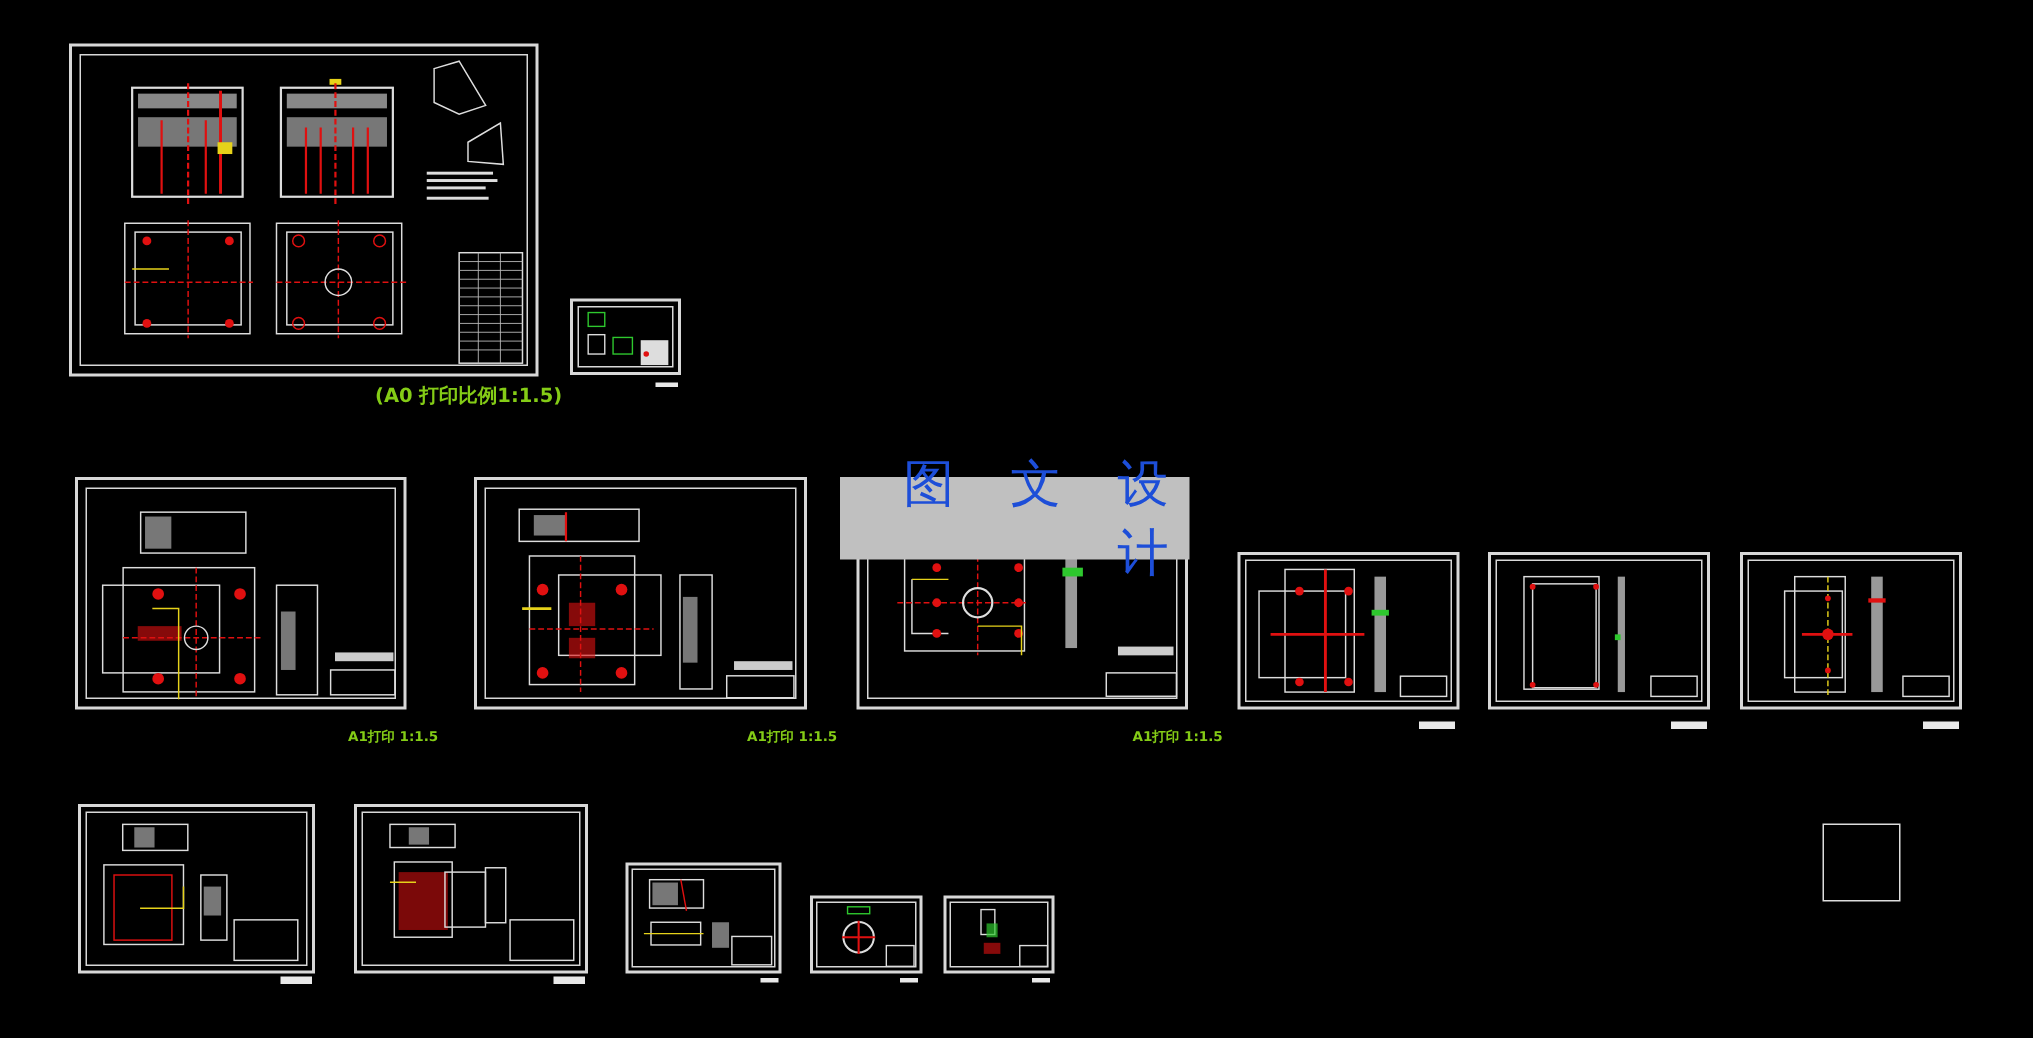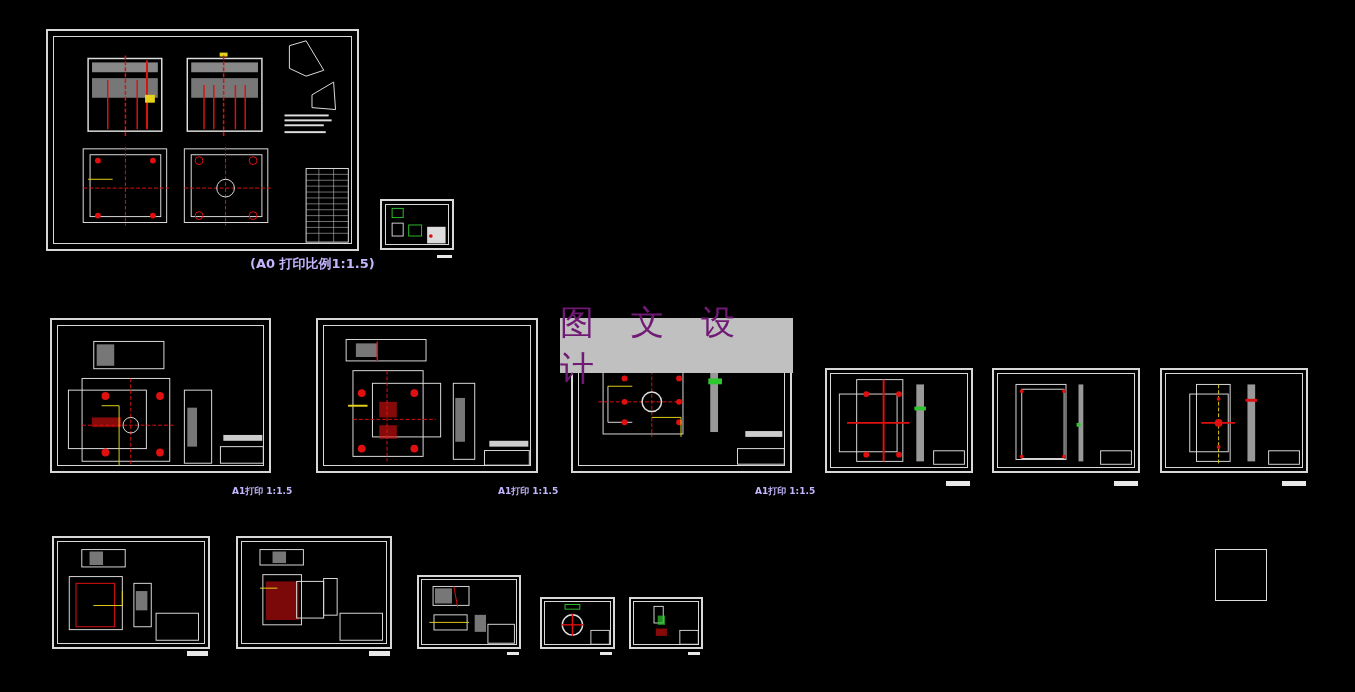--- a/index.html
+++ b/index.html
@@ -1,24 +1,24 @@
 <!DOCTYPE html>
 <html><head>
 <meta charset="utf-8">
 <style>
   html, body { margin:0; padding:0; background:#000; }
   body { width:1355px; height:692px; position:relative; overflow:hidden; font-family:"Liberation Sans", sans-serif; }
   .sheet { position:absolute; border:2px solid #d8d8d8; box-sizing:border-box; }
   .sheet .inner { position:absolute; left:5px; top:5px; right:5px; bottom:5px; border:1px solid #d8d8d8; }
   .sheet svg { position:absolute; left:0; top:0; width:100%; height:100%; }
-  .label { position:absolute; color:#c4b5fd; font-weight:bold; font-family:"DejaVu Sans", sans-serif; white-space:nowrap;text-align:right; }
+  .label { position:absolute; color:#84cc16; font-weight:bold; font-family:"DejaVu Sans", sans-serif; white-space:nowrap;text-align:right; }
   .stamp { position:absolute; background:#e8e8e8; height:5px; }
   .watermark { position:absolute; left:560px; top:318px; width:233px; height:55px; background:#c0c0c0;
      display:flex; align-items:center; justify-content:center; }
-  .watermark span { font-family:Liberation Serif, serif; font-size:34px; color:#701a75; letter-spacing:14px; }
+  .watermark span { font-family:Liberation Sans, sans-serif; font-size:34px; color:#1d4ed8; letter-spacing:14px;text-align:right; }
   .box { position:absolute; border:1px solid #ddd; }
 </style>
 </head>
 <body>
 
 <div class="sheet" style="left:46px;top:29px;width:313px;height:222px;">
   <div class="inner"></div>
   <svg viewBox="0 0 313 222">
 
     <rect x="40" y="28" width="75" height="74" fill="none" stroke="#ddd" stroke-width="1.5"></rect>

